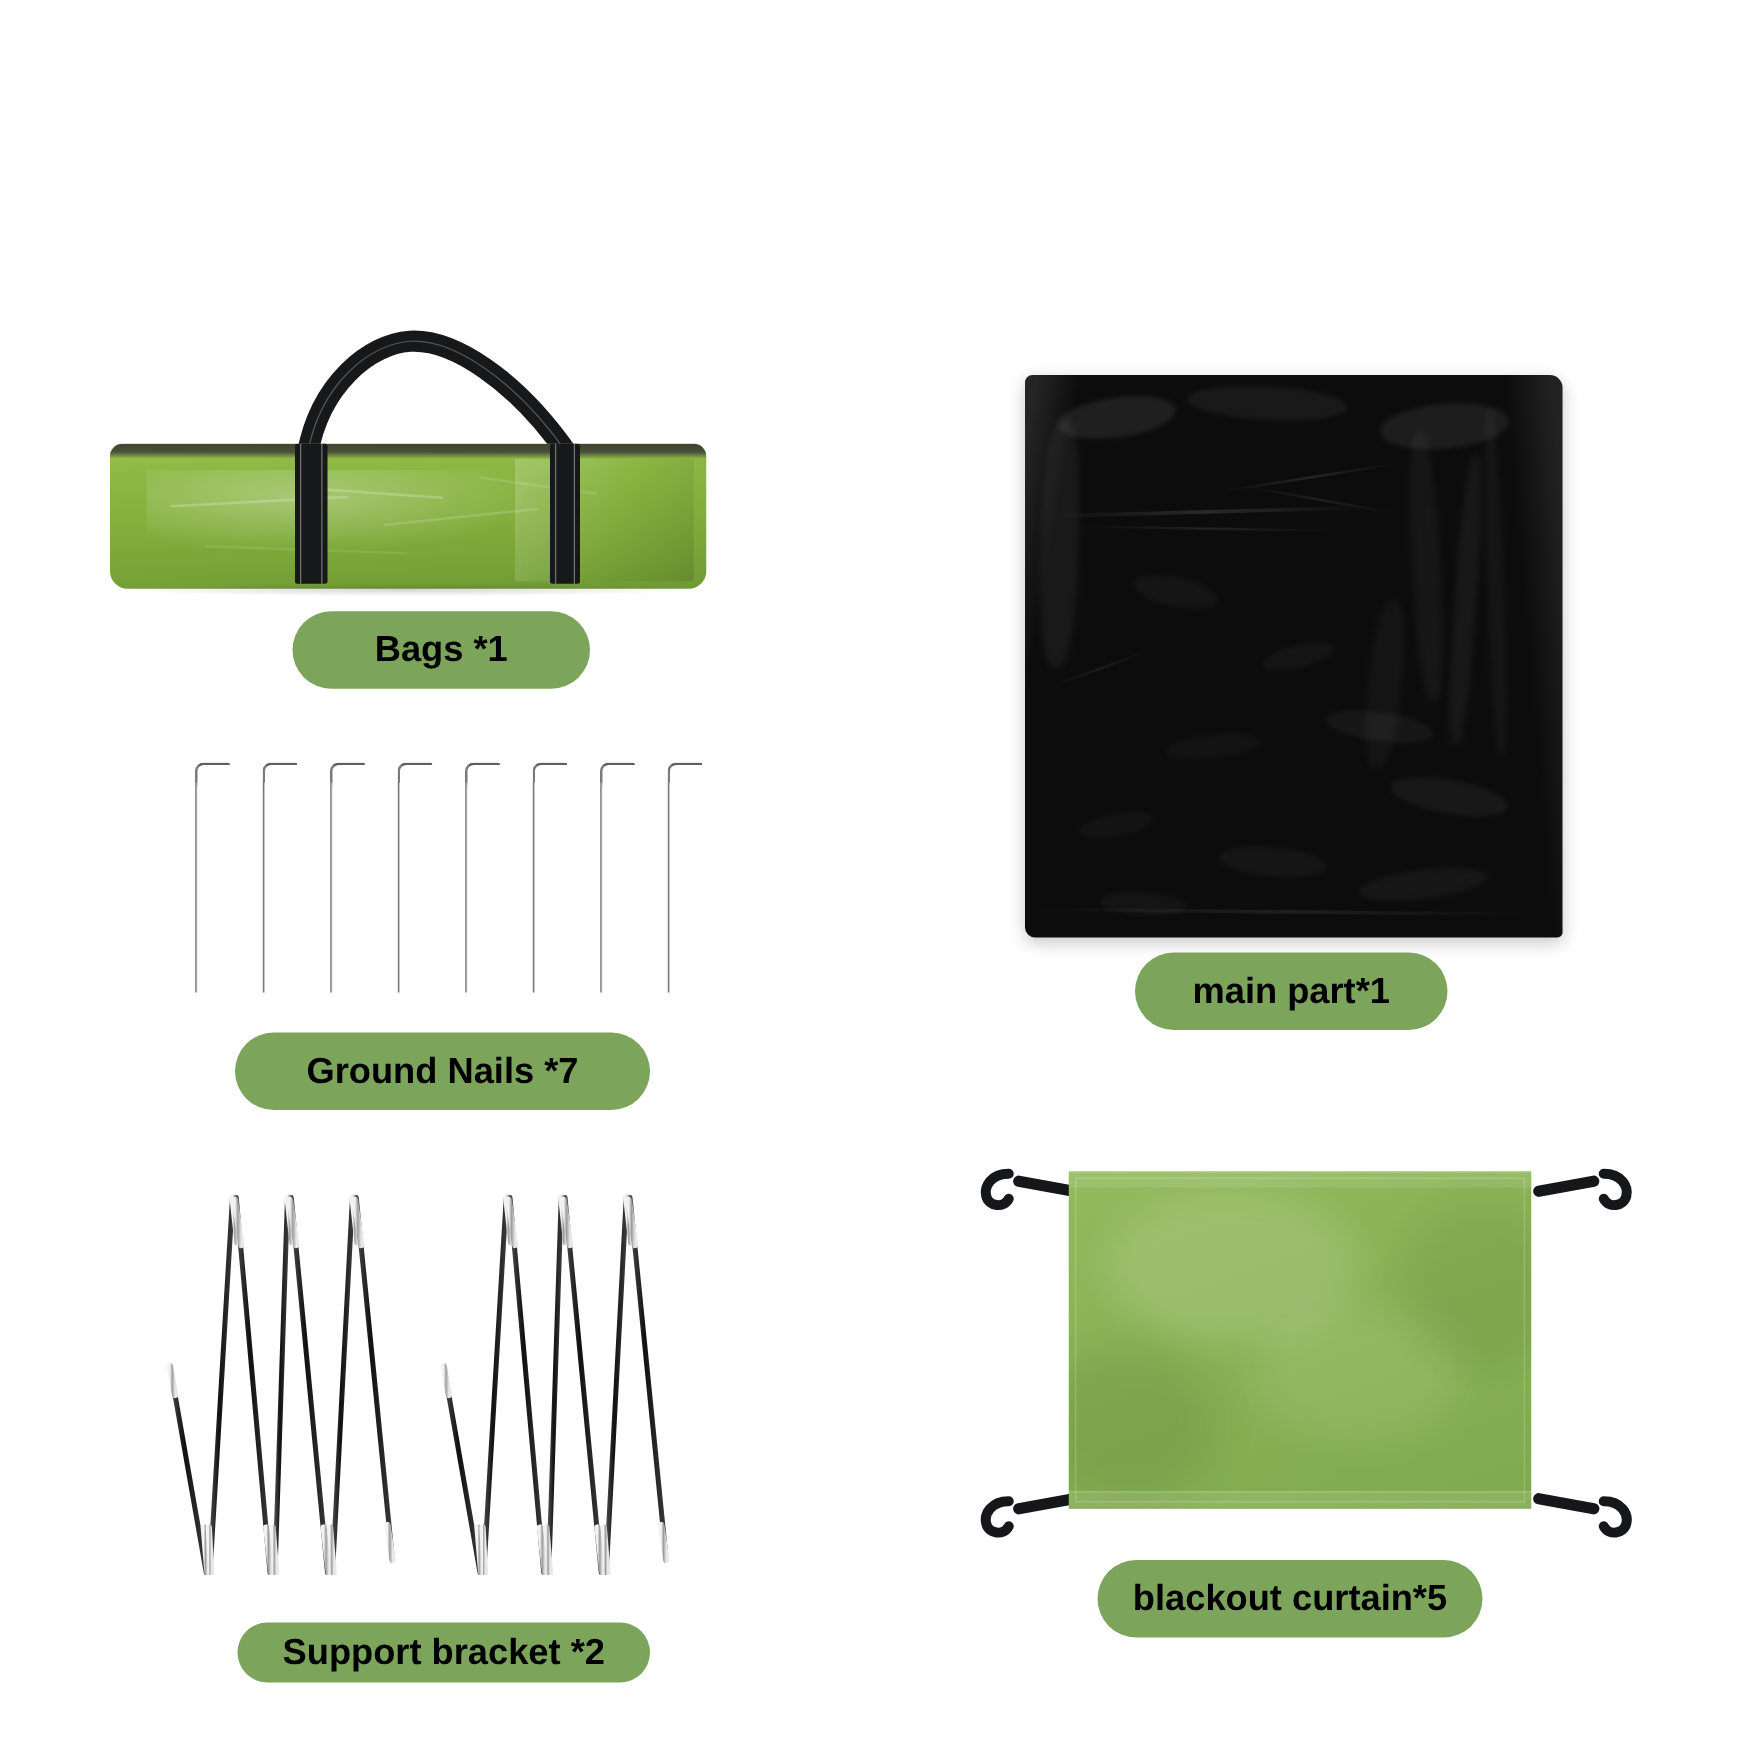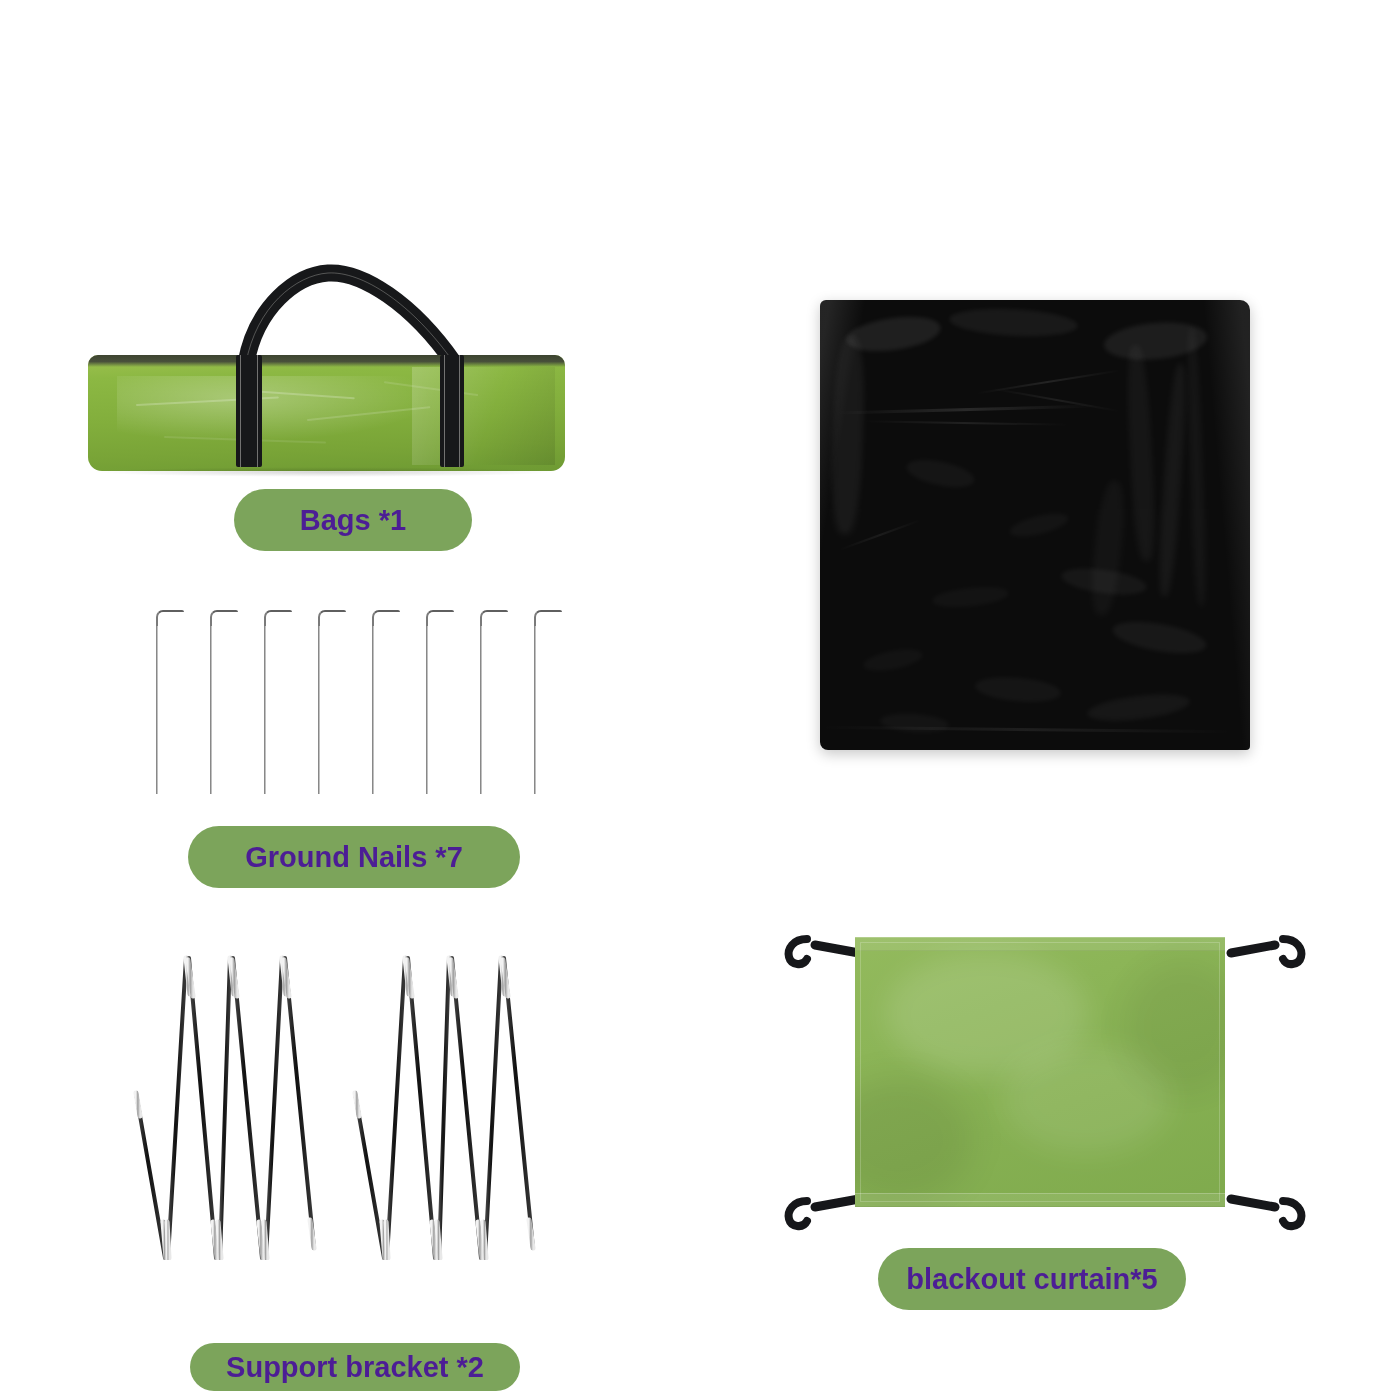--- a/index.html
+++ b/index.html
@@ -27,21 +27,21 @@
     transform:scaleX(0.94);
     transform-origin:center top;
     white-space:nowrap;
   }
 
   
   .pill{
     position:absolute;
     display:flex;align-items:center;justify-content:center;
     background:#7CA45B;
-    color:#4c1d95;
+    color:#000000;
     border-radius:999px;
     font-weight:bold;
     font-family:"Liberation Sans", sans-serif;
     white-space:nowrap;
     box-sizing:border-box;
   }
 
   
   .item{position:absolute;}
 
@@ -188,20 +188,21 @@
       <div class="hl" style="left:10%;top:78%;width:14%;height:4%;transform:rotate(-11deg);opacity:.2;"></div>
       <div class="hl" style="left:36%;top:84%;width:20%;height:5%;transform:rotate(5deg);opacity:.25;"></div>
       <div class="hl" style="left:62%;top:88%;width:24%;height:5%;transform:rotate(-7deg);opacity:.28;"></div>
       <div class="hl" style="left:14%;top:92%;width:16%;height:4%;transform:rotate(4deg);opacity:.22;"></div>
 
       <div class="fold" style="left:0%;top:95%;width:96%;height:3px;transform:rotate(.6deg);opacity:.35;"></div>
       <div class="fold" style="left:4%;top:52%;width:20%;height:2px;transform:rotate(-20deg);opacity:.3;"></div>
     </div>
   </div>
 
+  <div class="pill" style="left:908px;top:762px;width:250px;height:62px;font-size:29px;">main part*1</div>
 
   <div class="item nails-frame">
     <div class="nail" style="left:16px;">
         <div class="nail-hook"></div>
         <div class="nail-shaft"></div>
       </div>
     <div class="nail" style="left:70px;">
         <div class="nail-hook"></div>
         <div class="nail-shaft"></div>
       </div>
@@ -296,21 +297,21 @@
         <line x1="276" y1="292" x2="278" y2="328"></line>
         <line x1="322" y1="292" x2="326" y2="328"></line>
         <line x1="327" y1="292" x2="330" y2="328"></line>
         <line x1="368" y1="292" x2="372" y2="328"></line>
         <line x1="373" y1="292" x2="376" y2="328"></line>
         <line x1="419" y1="290" x2="423" y2="318"></line>
       </g>
     </svg>
   </div>
 
-  <div class="pill" style="left:190px;top:1298px;width:330px;height:48px;font-size:29px;margin-top:45px;">Support bracket *2</div>
+  <div class="pill" style="left:190px;top:1298px;width:330px;height:48px;font-size:29px;">Support bracket *2</div>
 
   <div class="item curtain-frame">
 
     <svg width="540" height="320" viewBox="0 0 540 320" style="position:absolute;left:0;top:0;">
 
       <path d="M40,30 L84,38" stroke="#16171a" stroke-width="9" stroke-linecap="round" fill="none"></path>
       <path d="M32,24 C18,24 12,34 14,42 C16,50 28,52 32,44" stroke="#16171a" stroke-width="8" fill="none" stroke-linecap="round"></path>
 
       <path d="M500,30 L456,38" stroke="#16171a" stroke-width="9" stroke-linecap="round" fill="none"></path>
       <path d="M508,24 C522,24 528,34 526,42 C524,50 512,52 508,44" stroke="#16171a" stroke-width="8" fill="none" stroke-linecap="round"></path>

